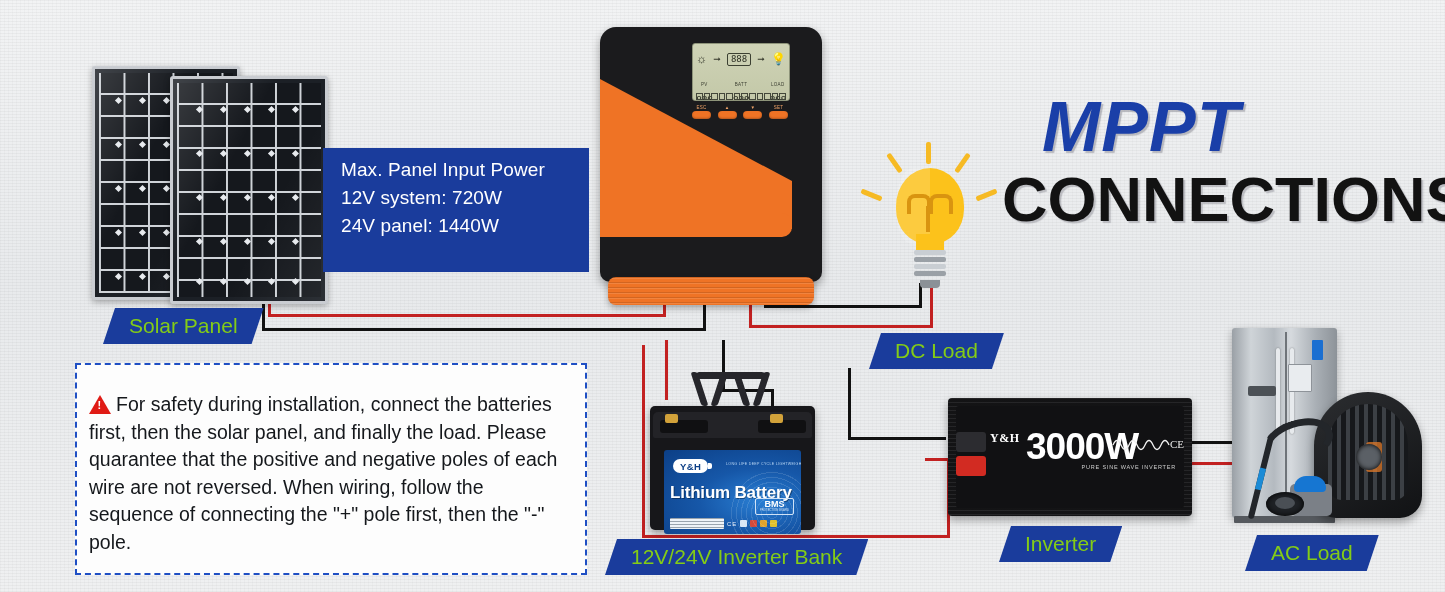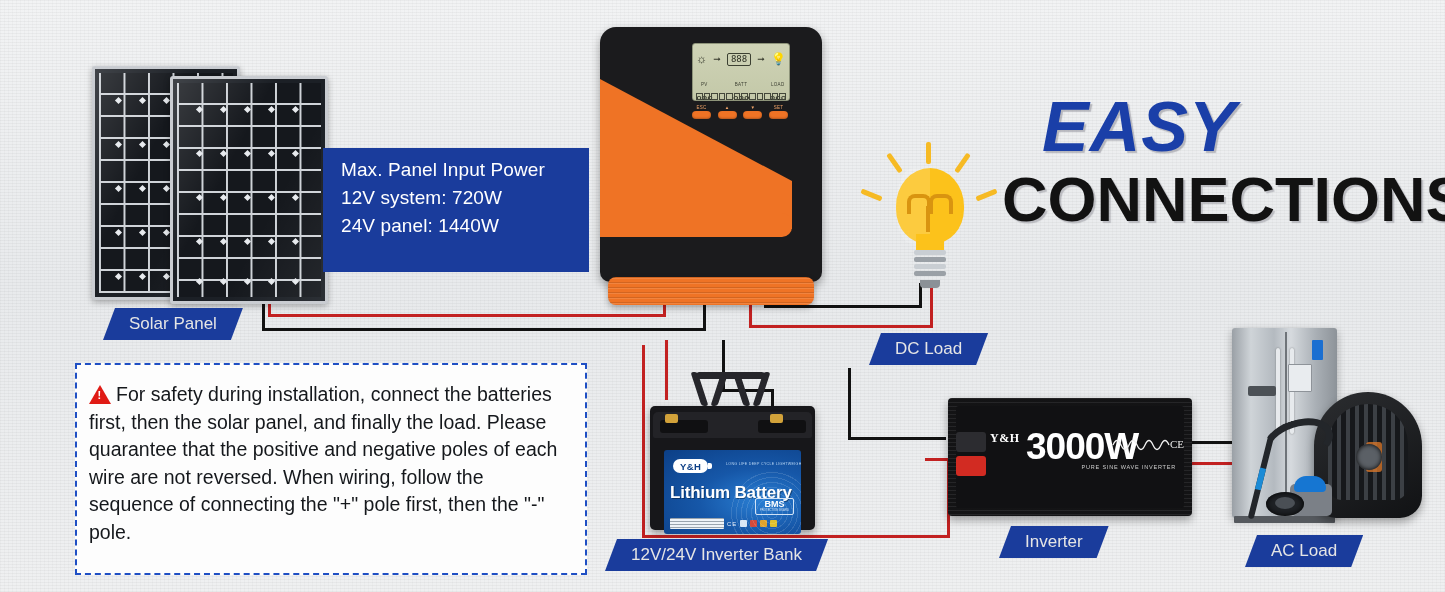--- a/index.html
+++ b/index.html
@@ -106,36 +106,36 @@
     position:absolute;left:323px;top:148px;width:266px;height:124px;
     background:#1a3c9c;color:#fff;
     padding:8px 0 0 18px;box-sizing:border-box;
   }
   #infobox div{font-size:19px;line-height:28px;letter-spacing:.1px;}
 
   
   #warnbox{
     position:absolute;left:75px;top:363px;width:512px;height:212px;
     border:2px dashed #1f4fc4;background:#fdfdfd;
-    box-sizing:border-box;padding:16px 12px 0 12px;
+    box-sizing:border-box;padding:26px 12px 0 12px;
   }
   #warnbox p{margin:0;font-size:19.5px;line-height:27.5px;color:#15181c;}
   .warn-tri{
     display:inline-block;vertical-align:-3px;margin-right:5px;
     width:0;height:0;border-left:11px solid transparent;border-right:11px solid transparent;
     border-bottom:19px solid #e01b15;position:relative;
   }
   .warn-tri:after{
     content:"!";position:absolute;left:-2.5px;top:5px;color:#fff;font-size:11px;font-weight:700;line-height:1;
   }
 
   
   .banner{
-    position:absolute;background:#1a3c9c;color:#e5e5e5;
-    font-size:17px;line-height:1;
+    position:absolute;background:#1a3c9c;color:#84cc16;
+    font-size:21px;line-height:1;
     padding:7px 26px 8px 26px;
     clip-path:polygon(12px 0, 100% 0, calc(100% - 12px) 100%, 0 100%);
     white-space:nowrap;
     text-align:right;
   }
 
   
   #easy{
     position:absolute;left:1042px;top:92px;
     font-size:70px;font-weight:700;font-style:italic;color:#1a3fa8;
@@ -532,21 +532,21 @@
       <div class="hose"></div>
       <div class="wand">
           <i></i>
         </div>
       <div class="body"></div>
       <div class="lid"></div>
       <div class="disc"></div>
     </div>
   </div>
 
-  <div id="easy">EASY</div>
+  <div id="easy">MPPT</div>
   <div id="connections">CONNECTIONS</div>
 
   <div class="banner" style="left:103px;top:308px;">Solar Panel</div>
   <div class="banner" style="left:869px;top:333px;">DC Load</div>
   <div class="banner" style="left:605px;top:539px;">12V/24V Inverter Bank</div>
   <div class="banner" style="left:999px;top:526px;">Inverter</div>
   <div class="banner" style="left:1245px;top:535px;">AC Load</div>
 
 </div>
 

